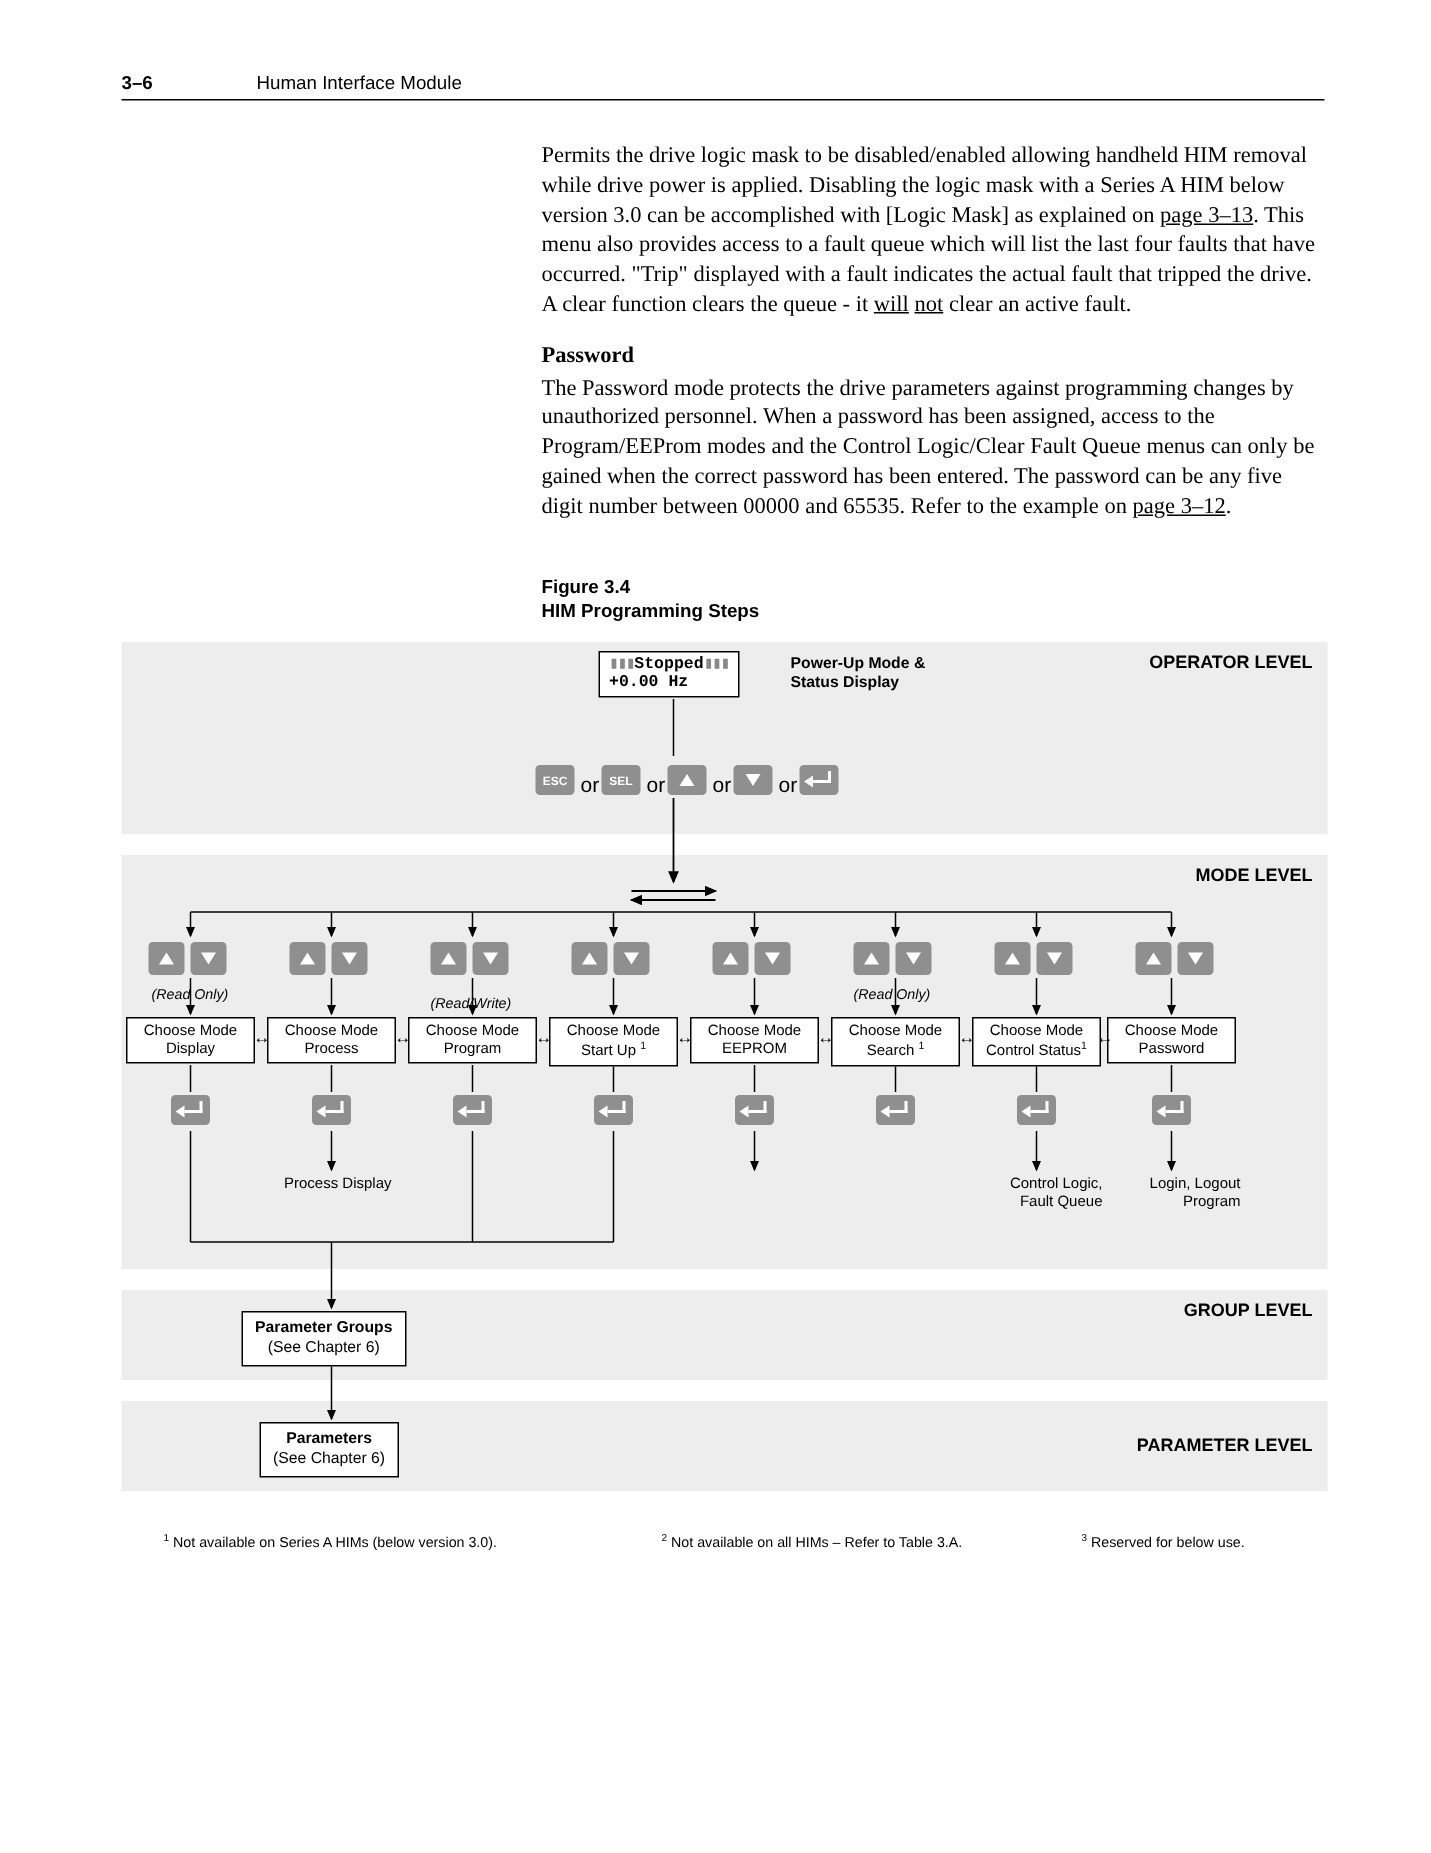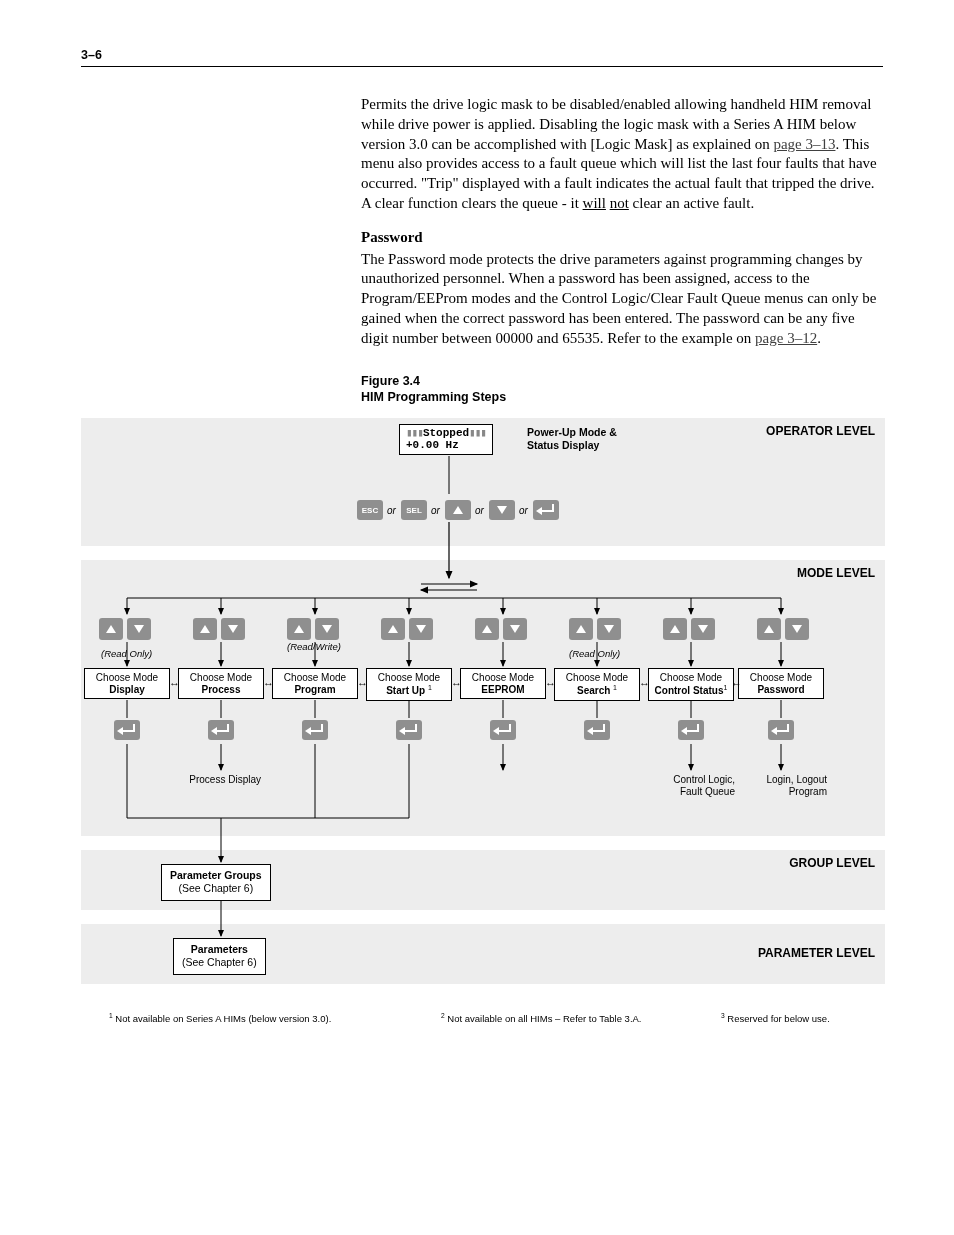--- a/index.html
+++ b/index.html
@@ -5,59 +5,60 @@
   html,body{margin:0;padding:0;background:#fff;color:#000;font-family:"Times New Roman",Times,serif}
   .page{width:952px;margin:0 auto;padding:48px 70px 40px 80px;box-sizing:border-box}
   .hdr{border-bottom:1px solid #000;padding-bottom:4px;margin-bottom:28px}
   .hdr-row{display:flex;font-family:Arial,Helvetica,sans-serif;font-size:12.5px}
   .pg{font-weight:700;width:90px}
   .sec{flex:1}
   .body{margin-left:280px;font-size:15px;line-height:1.32}
   .body p{margin:0 0 6px 0}
   .body h4{margin:14px 0 2px 0;font-size:15px}
   .italic{font-style:italic}
-  a{color:#404040;text-decoration:underline}
+  a{color:#000000;text-decoration:underline}
   .u{text-decoration:underline}
-  .figcap{font-family:Arial,Helvetica,sans-serif;font-weight:700;font-size:12.5px;margin-top:24px;line-height:1.35}
+  .figcap{font-family:Arial,Helvetica,sans-serif;font-weight:700;font-size:12.5px;margin-top:34px;line-height:1.35}
   .diagram{position:relative;width:804px;height:620px;margin-top:12px;font-family:Arial,Helvetica,sans-serif;font-size:10.5px;color:#000}
   .band{position:absolute;left:0;right:0;background:#ededed}
   .lvlbl{position:absolute;right:10px;font-weight:700;font-size:12px}
   .lcd{position:absolute;border:1.5px solid #000;padding:3px 6px;background:#fff;font-family:"Courier New",monospace;font-weight:700;font-size:11px;line-height:1.05;white-space:pre;}
   .lcd .bars{letter-spacing:-1px;color:#888}
   .lbl{position:absolute;font-weight:700;font-size:11px;line-height:1.2}
   .key{position:absolute;width:26px;height:20px;background:#8f8f8f;border-radius:3px;display:flex;align-items:center;justify-content:center;color:#fff;font-weight:700;font-size:9px}
   .key.txt{font-size:8px}
-  .or{position:absolute;font-style:italic;font-size:10px}
+  .or{position:absolute;font-size:14px}
   .tri-up{width:0;height:0;border-left:5px solid transparent;border-right:5px solid transparent;border-bottom:8px solid #fff}
   .tri-dn{width:0;height:0;border-left:5px solid transparent;border-right:5px solid transparent;border-top:8px solid #fff}
   .enter-g{position:relative;width:16px;height:12px}
   .enter-g::before{content:"";position:absolute;right:0;top:0;width:2px;height:8px;background:#fff}
   .enter-g::after{content:"";position:absolute;right:0;top:6px;width:12px;height:2px;background:#fff}
   .enter-g span{position:absolute;left:-2px;top:3px;width:0;height:0;border-top:4px solid transparent;border-bottom:4px solid transparent;border-right:6px solid #fff}
   .mbox{position:absolute;border:1px solid #000;background:#fff;text-align:center;font-size:10px;line-height:1.15;padding:3px 2px;box-sizing:border-box;width:86px}
-  .mbox b{font-weight:700}
+  .mbox b{font-weight:400}
   .note{position:absolute;font-style:italic;font-size:9.5px}
   .toplabel{position:absolute;font-size:10px;text-align:right;line-height:1.2}
   .gbox{position:absolute;border:1px solid #000;background:#fff;text-align:center;font-size:10.5px;line-height:1.25;padding:4px 8px}
   .gbox b{font-weight:700}
   .foot{position:absolute;font-size:9.5px}
   sup{font-size:70%}
   
   svg.ov{position:absolute;left:0;top:0;overflow:visible;pointer-events:none}
   .udbtn{position:absolute;width:24px;height:22px;background:#8f8f8f;border-radius:3px;display:flex;align-items:center;justify-content:center}
   .dbl-lr{position:absolute;font-size:11px;font-weight:700}
 </style>
 </head>
 <body>
 
 <div class="page">
 
   <div class="hdr">
     <div class="hdr-row">
       <div class="pg">3–6</div>
+      <div class="sec">Human Interface Module</div>
     </div>
   </div>
 
   <div class="body">
     <p>
       <span>Permits the drive logic mask to be disabled/enabled allowing handheld HIM removal while drive power is applied. Disabling the logic mask with a Series A HIM below version 3.0 can be accomplished with [Logic Mask] as explained on </span><a href="#">page 3–13</a><span>. This menu also provides access to a fault queue which will list the last four faults that have occurred. "Trip" displayed with a fault indicates the actual fault that tripped the drive. A clear function clears the queue - it </span><span class="u">will</span>&nbsp;<span class="u">not</span><span> clear an active fault.</span>
     </p>
 
     <h4>Password</h4>
     <p>
@@ -162,21 +163,21 @@
       <line x1="46" y1="326" x2="46" y2="400" stroke="#000" stroke-width="1"></line>
       <line x1="234" y1="326" x2="234" y2="400" stroke="#000" stroke-width="1"></line>
       <line x1="328" y1="326" x2="328" y2="400" stroke="#000" stroke-width="1"></line>
       <line x1="46" y1="400" x2="328" y2="400" stroke="#000" stroke-width="1"></line>
       <line x1="140" y1="400" x2="140" y2="444" stroke="#000" stroke-width="1" marker-end="url(#ah)"></line>
 
       <line x1="140" y1="482" x2="140" y2="518" stroke="#000" stroke-width="1" marker-end="url(#ah)"></line>
     </svg>
 
     <div class="note" style="left:20px;top:230px">(Read Only)</div>
-    <div class="note" style="left:206px;top:223px">(Read/Write)</div>
+    <div class="note" style="left:206px;top:236px">(Read/Write)</div>
     <div class="note" style="left:488px;top:230px">(Read Only)</div>
 
     <div>
 
       <div class="udbtn" style="left:58px;top:200px">
           <span class="tri-up"></span>
         </div>
       <div class="udbtn" style="left:86px;top:200px">
           <span class="tri-dn"></span>
         </div>

